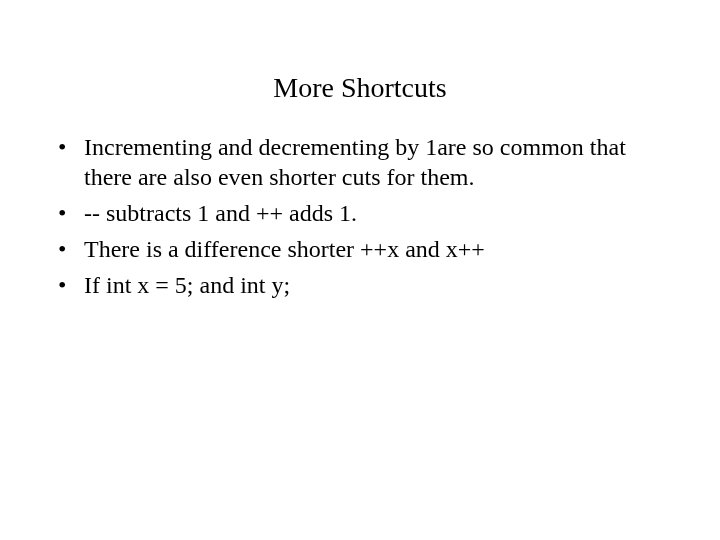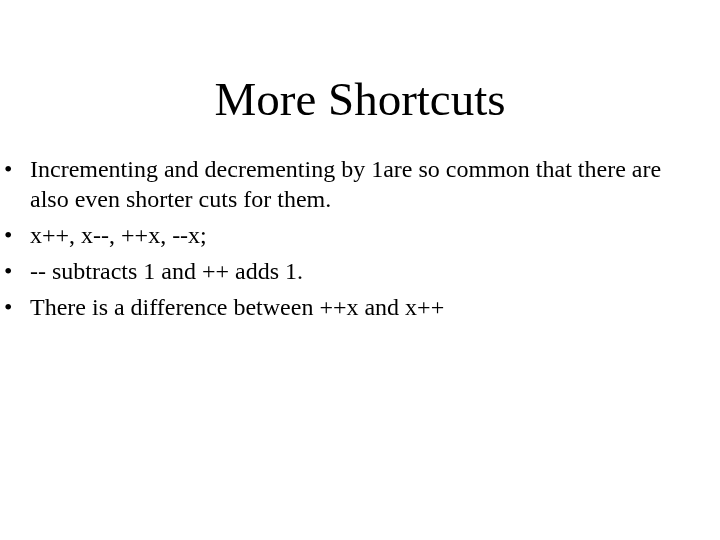--- a/index.html
+++ b/index.html
@@ -12,26 +12,27 @@
     color: #000000;
   }
   .slide {
     width: 720px;
     height: 540px;
     box-sizing: border-box;
     padding: 0;
   }
   .title {
     text-align: center;
-    font-size: 47px;
+    font-size: 28px;
     font-weight: normal;
     margin-top: 72px;
     margin-bottom: 28px;
   }
   .body {
+    padding-left: 54px;
     padding-right: 54px;
   }
   ul.bullets {
     list-style: none;
     margin: 0;
     padding: 0;
   }
   ul.bullets > li {
     position: relative;
     font-size: 24px;
@@ -48,18 +49,18 @@
   }
 </style>
 </head>
 <body>
 
 <div class="slide">
   <div class="title">More Shortcuts</div>
   <div class="body">
     <ul class="bullets">
       <li>Incrementing and decrementing by 1are so common that there are also even shorter cuts for them.</li>
-      <li>x++, x--, ++x, --x;</li>
       <li>-- subtracts 1 and ++ adds 1.</li>
-      <li>There is a difference between ++x and x++</li>
+      <li>There is a difference shorter ++x and x++</li>
+      <li>If int x = 5; and int y;</li>
     </ul>
   </div>
 </div>
 
 </body></html>

